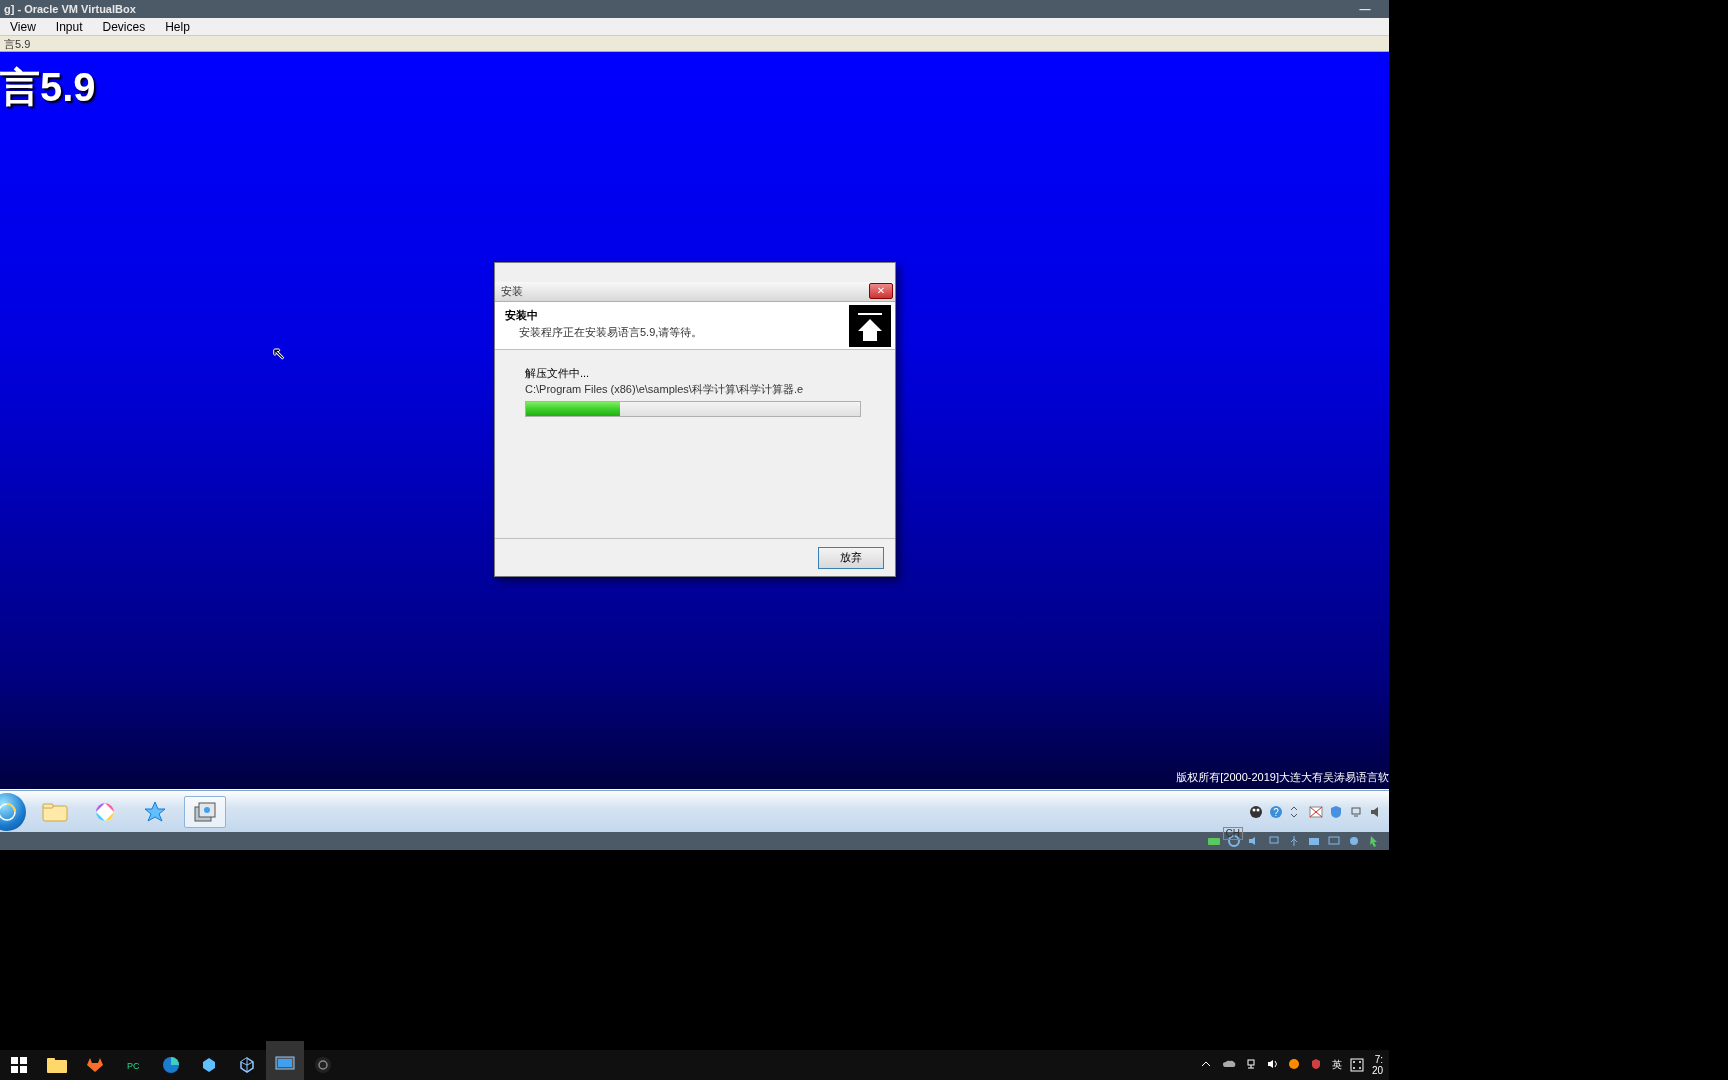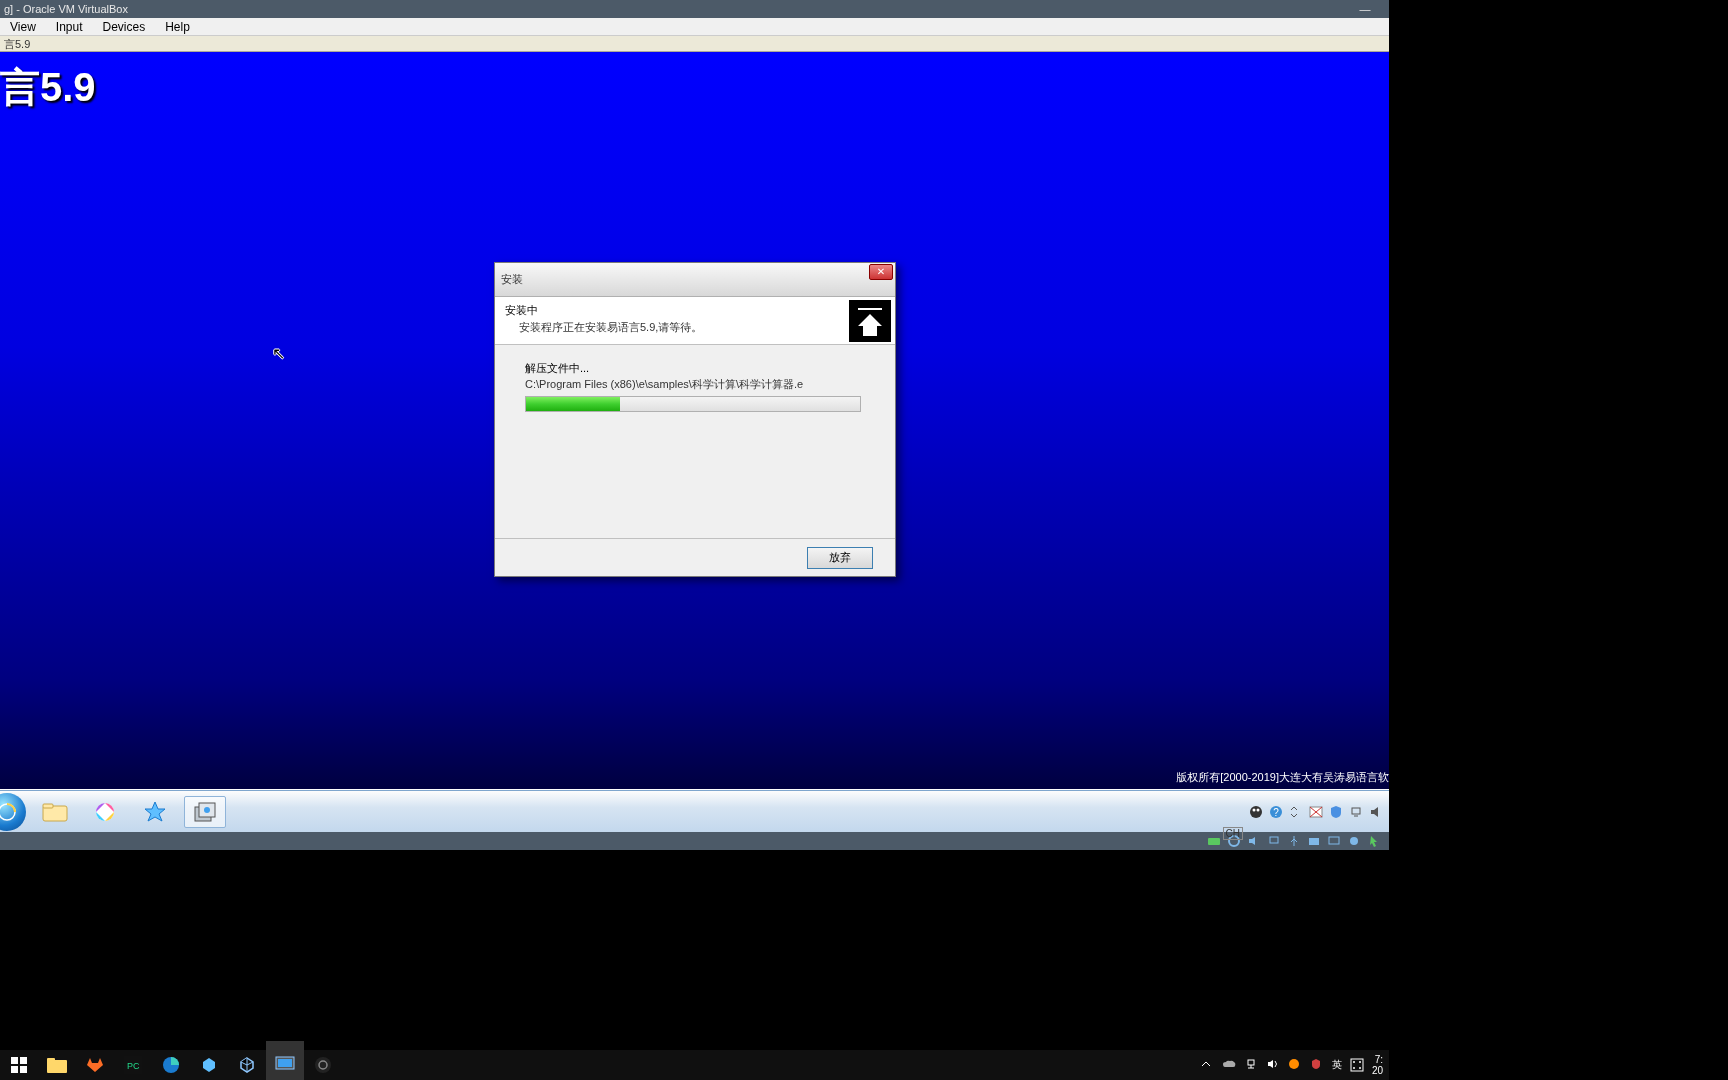--- a/index.html
+++ b/index.html
@@ -23,20 +23,21 @@
 .vbox-titlebar {
   height: 18px;
   background: #4c5a68;
   color: #e8e8e8;
   font-size: 11px;
   line-height: 18px;
   padding-left: 4px;
   display: flex;
   align-items: center;
   justify-content: space-between;
+  font-weight: bold;
 }
 .vbox-titlebar .win-controls { display:flex; gap:2px; padding-right:4px;}
 .vbox-titlebar .win-controls div { width:40px; text-align:center; cursor:pointer;}
 .vbox-menubar {
   height: 18px;
   background: #f0f0f0;
   display: flex;
   align-items: center;
   font-size: 12px;
   color: #000;
@@ -90,27 +91,28 @@
   position: absolute;
   top: 210px;
   left: 494px;
   width: 402px;
   height: 315px;
   background: #f0f0f0;
   border: 1px solid #7a7a7a;
   box-shadow: 4px 4px 8px rgba(0,0,0,0.5);
 }
 .inst-titlebar {
-  height: 34px;
+  height: 20px;
   background: linear-gradient(to bottom, #f8f8f8, #d8d8d8);
   border-bottom: 1px solid #b0b0b0;
   display: flex;
   align-items: center;
   position: relative;
   font-size: 11px;
+  margin-top: 19px;
 }
 .inst-titlebar .t-title { padding-left: 6px; color: #333; }
 .inst-close {
   position: absolute;
   right: 2px; top: 1px;
   width: 24px; height: 16px;
   background: linear-gradient(to bottom, #e88, #c33);
   border: 1px solid #800;
   border-radius: 2px;
   color: #fff;
@@ -120,21 +122,21 @@
   cursor: pointer;
 }
 .inst-header {
   height: 48px;
   background: #fff;
   border-bottom: 1px solid #c0c0c0;
   position: relative;
   padding: 6px 10px;
   font-size: 11px;
 }
-.inst-header .h-title { font-weight: normal; color: #000; }
+.inst-header .h-title { font-weight: bold; color: #000; }
 .inst-header .h-sub { padding-left: 14px; color: #333; margin-top: 2px; }
 .inst-header-icon {
   position: absolute;
   right: 4px; top: 3px;
   width: 42px; height: 42px;
   background: #000;
   display: flex;
   align-items: center; justify-content: center;
   color: #fff;
 }
@@ -158,21 +160,21 @@
 }
 .inst-footer {
   position: absolute;
   bottom: 0; left: 0; right: 0;
   height: 38px;
   border-top: 1px solid #c0c0c0;
   background: #f0f0f0;
   display: flex;
   align-items: center;
   justify-content: flex-end;
-  padding-right: 22px;
+  padding-right: 11px;
 }
 .inst-footer button {
   width: 66px; height: 22px;
   font-size: 11px;
   background: linear-gradient(to bottom, #f4f4f4, #d8d8d8);
   border: 1px solid #3c7fb1;
   cursor: pointer;
 }
 .cursor-ptr {
   position:absolute;

